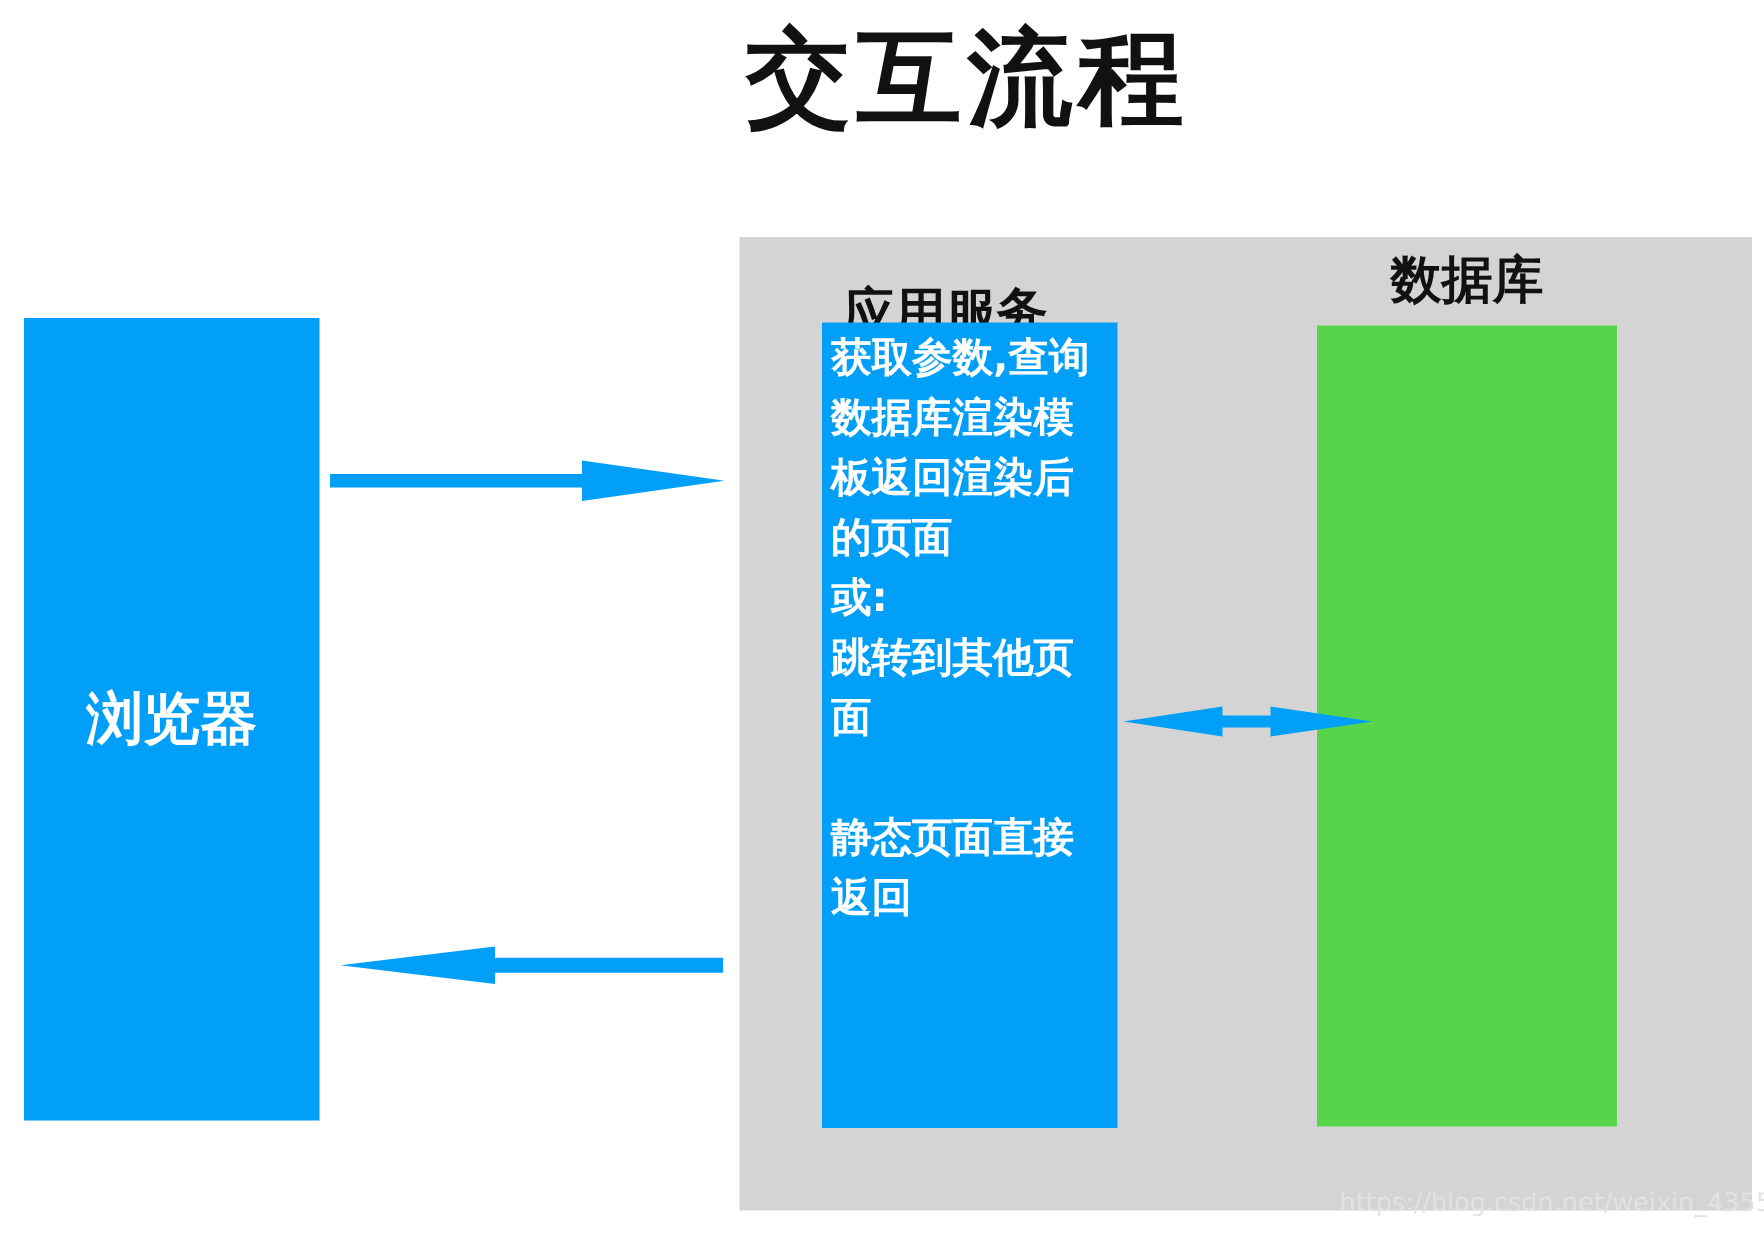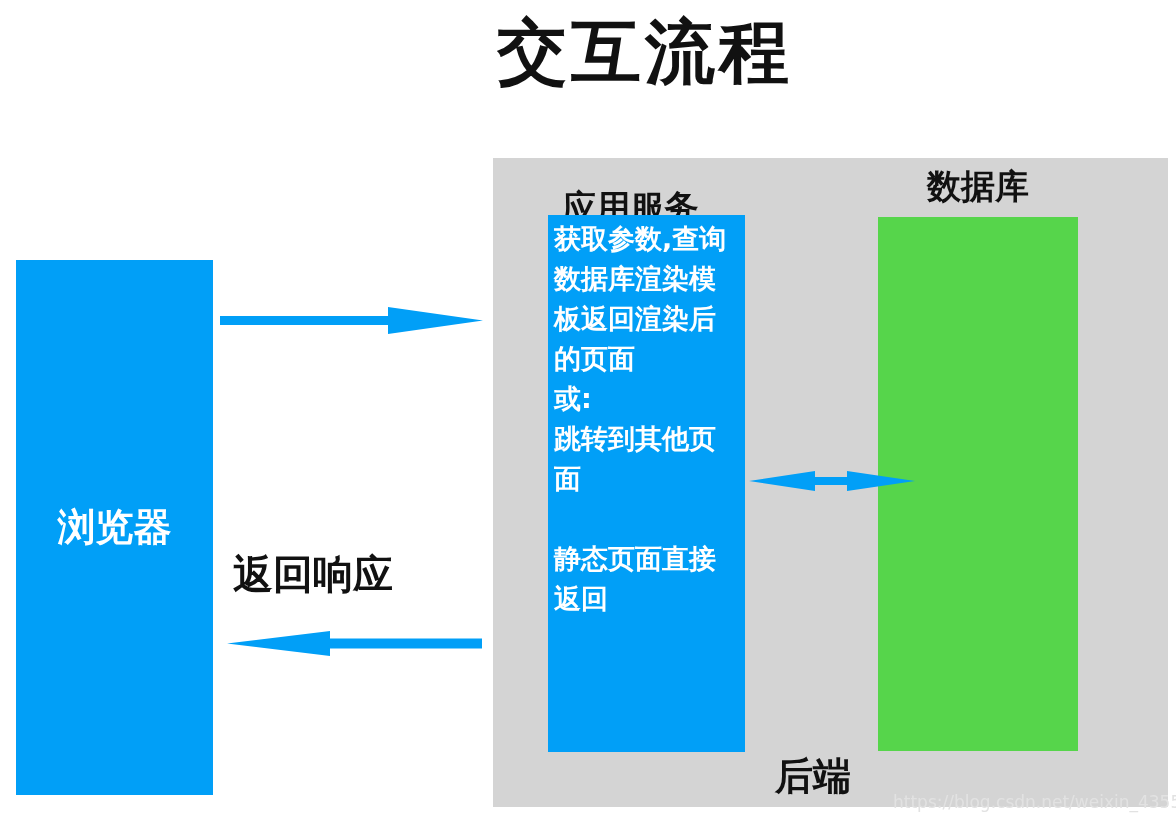--- a/index.html
+++ b/index.html
@@ -34,21 +34,20 @@
   }
 
   .browser-box {
     position: absolute;
     left: 16px; top: 212px;
     width: 197px; height: 535px;
     background: var(--blue, #019ff7);
     display: flex;
     align-items: center;
     justify-content: center;
-    margin-top: 48px;
   }
   .browser-box .node-label {
     color: #ffffff;
     font-size: 38px;
     font-weight: 700;
   }
 
   .section-label {
     position: absolute;
     text-align: center;
@@ -133,28 +132,26 @@
 面
 
 静态页面直接
 返回</div>
   </div>
 
   <div class="section-label database-label">数据库</div>
 
   <div class="database-box"></div>
 
-  <div class="section-label backend-label">后端</div>
 
   <svg class="arrow-svg request-arrow" width="263" height="34" viewBox="0 0 263 34">
     <rect class="arrow-shape" x="0" y="13" width="172" height="9"></rect>
     <polygon class="arrow-shape" points="168,4 263,17.5 168,31"></polygon>
   </svg>
 
-  <div class="arrow-label response-label">返回响应</div>
   <svg class="arrow-svg response-arrow" width="255" height="34" viewBox="0 0 255 34">
     <polygon class="arrow-shape" points="0,17.5 103,5 103,30"></polygon>
     <rect class="arrow-shape" x="100" y="12.5" width="155" height="10"></rect>
   </svg>
 
   <svg class="arrow-svg appdb-arrow" width="166" height="34" viewBox="0 0 166 34">
     <polygon class="arrow-shape" points="0,17 66,7 66,27"></polygon>
     <polygon class="arrow-shape" points="166,17 98,7 98,27"></polygon>
     <rect class="arrow-shape" x="62" y="13" width="42" height="8"></rect>
   </svg>

